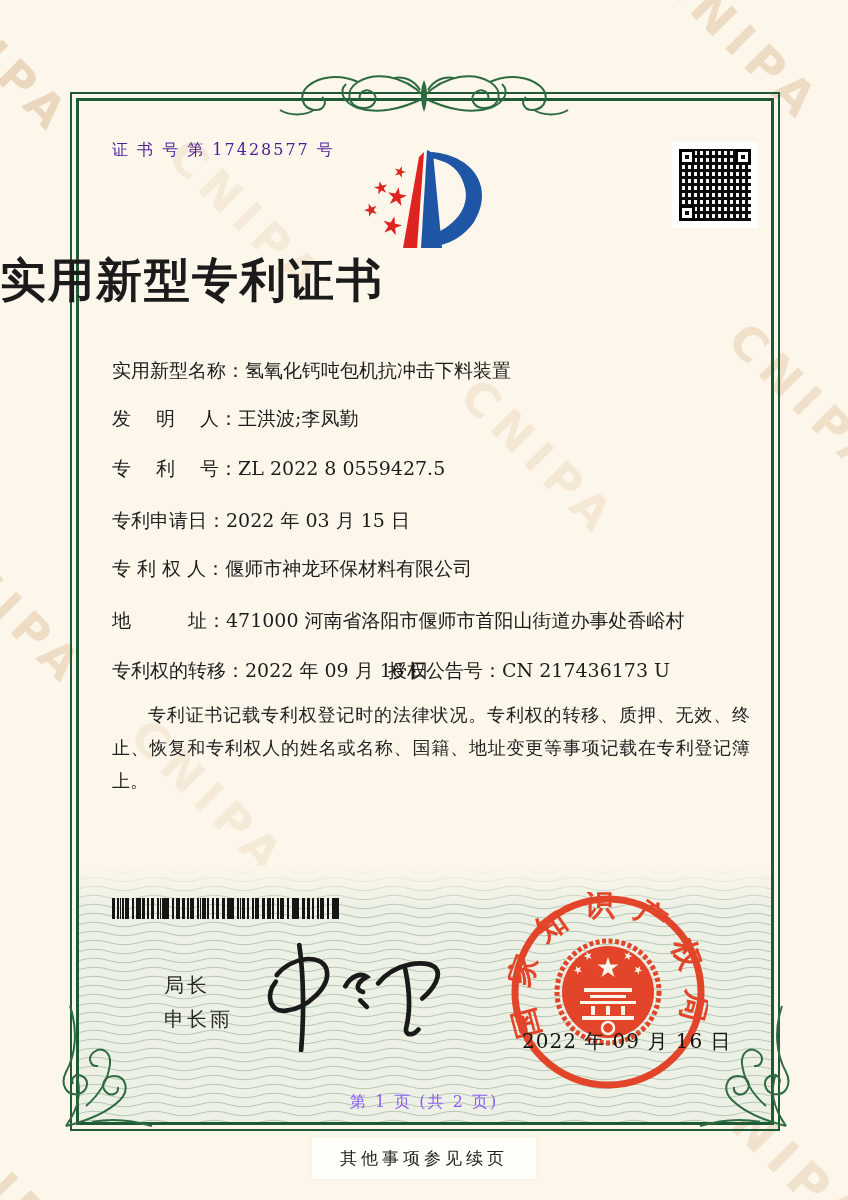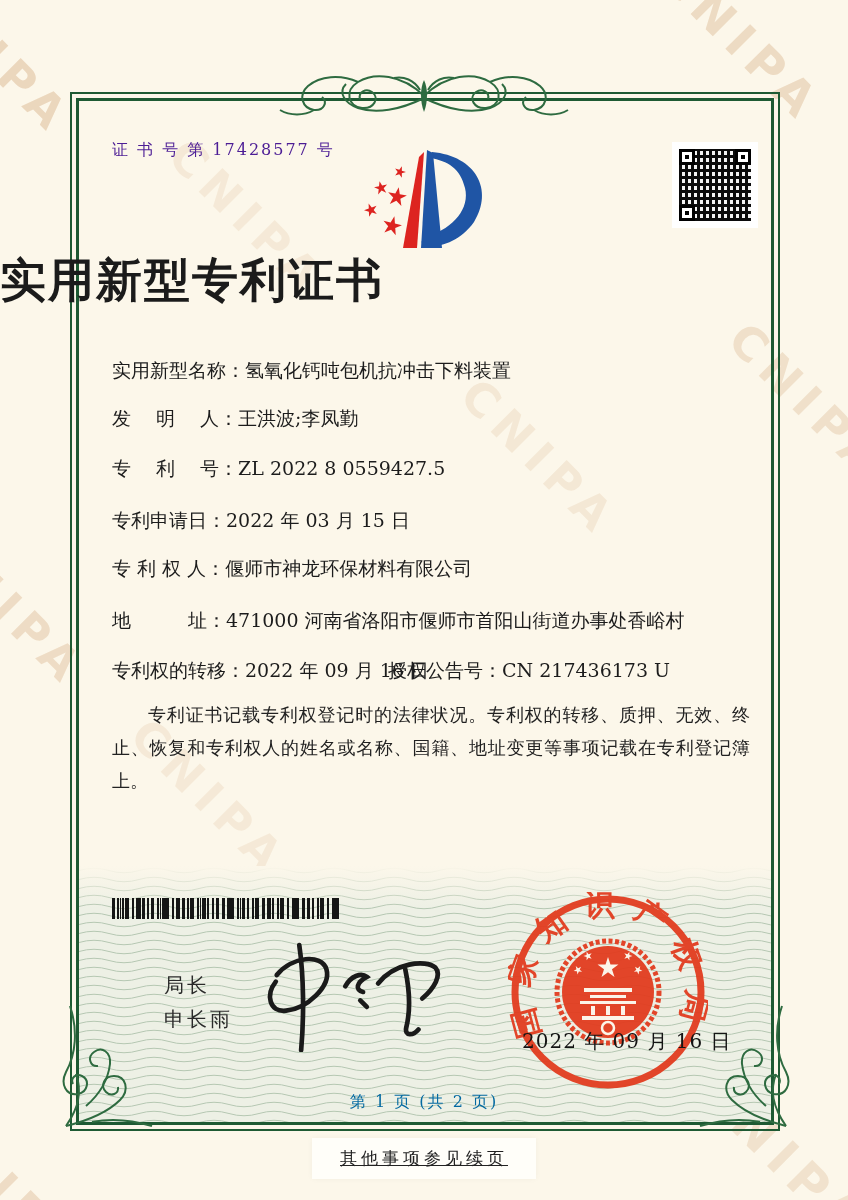--- a/index.html
+++ b/index.html
@@ -86,28 +86,27 @@
   .officer-title{top:972px;}
   .officer-name{top:1006px;}
   .signature{position:absolute;left:244px;top:930px;z-index:3;}
   .seal{position:absolute;left:508px;top:892px;z-index:4;opacity:.94;}
   .seal-date{
     position:absolute;left:522px;top:1028px;z-index:5;
     font-size:20px;color:#141414;letter-spacing:1px;white-space:nowrap;
   }
   .page-no{
     position:absolute;left:0;top:1092px;width:848px;text-align:center;z-index:3;
-    font-size:16px;color:#0369a1;letter-spacing:2px;
+    font-size:16px;color:#8b5cf6;letter-spacing:2px;
   }
   .footer-note{
     position:absolute;left:50%;top:1138px;transform:translateX(-50%);z-index:3;
     background:#fffef9;padding:9px 28px;
     font-size:17px;color:#222;letter-spacing:4px;white-space:nowrap;
     box-shadow:0 0 6px rgba(0,0,0,0.04);
-    text-decoration:underline;
   }
   .flourish{position:absolute;z-index:2;}
 </style>
 </head>
 <body>
 
 <div class="wm" style="left:-58px;top:-34px;opacity:.85">CNIPA</div>
 <div class="wm" style="left:688px;top:-52px;opacity:.75;font-size:48px">CNIPA</div>
 <div class="wm" style="left:196px;top:128px;opacity:.35">CNIPA</div>
 <div class="wm" style="left:488px;top:368px;opacity:.4">CNIPA</div>

